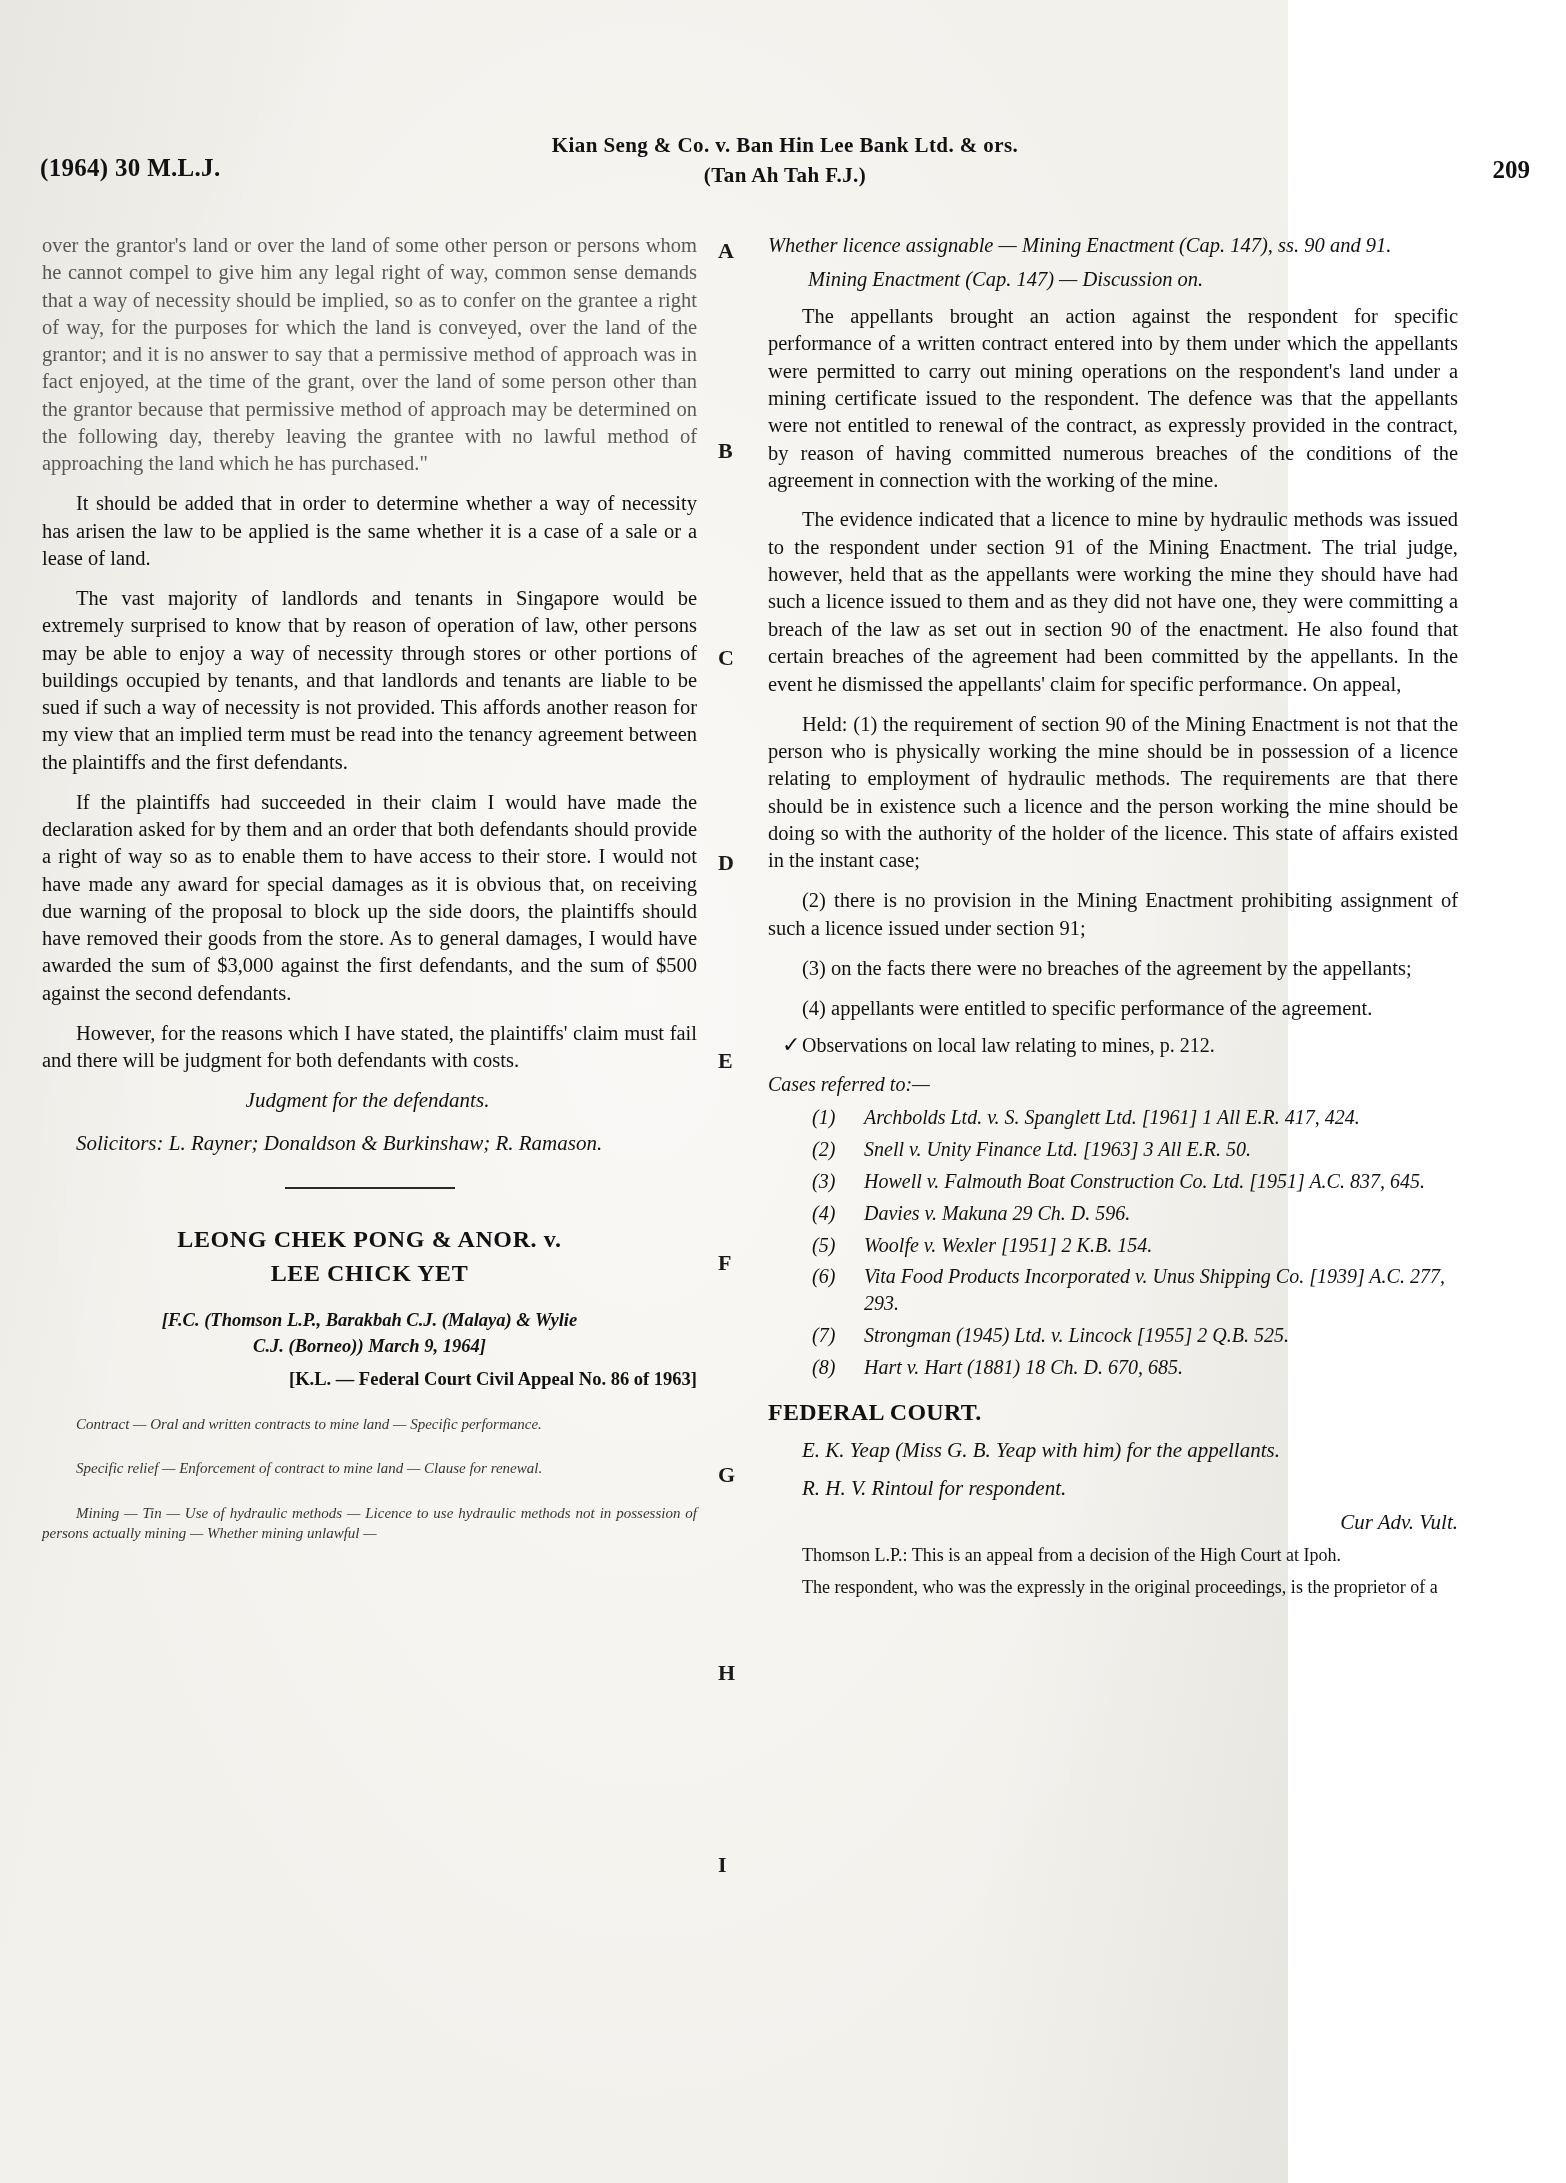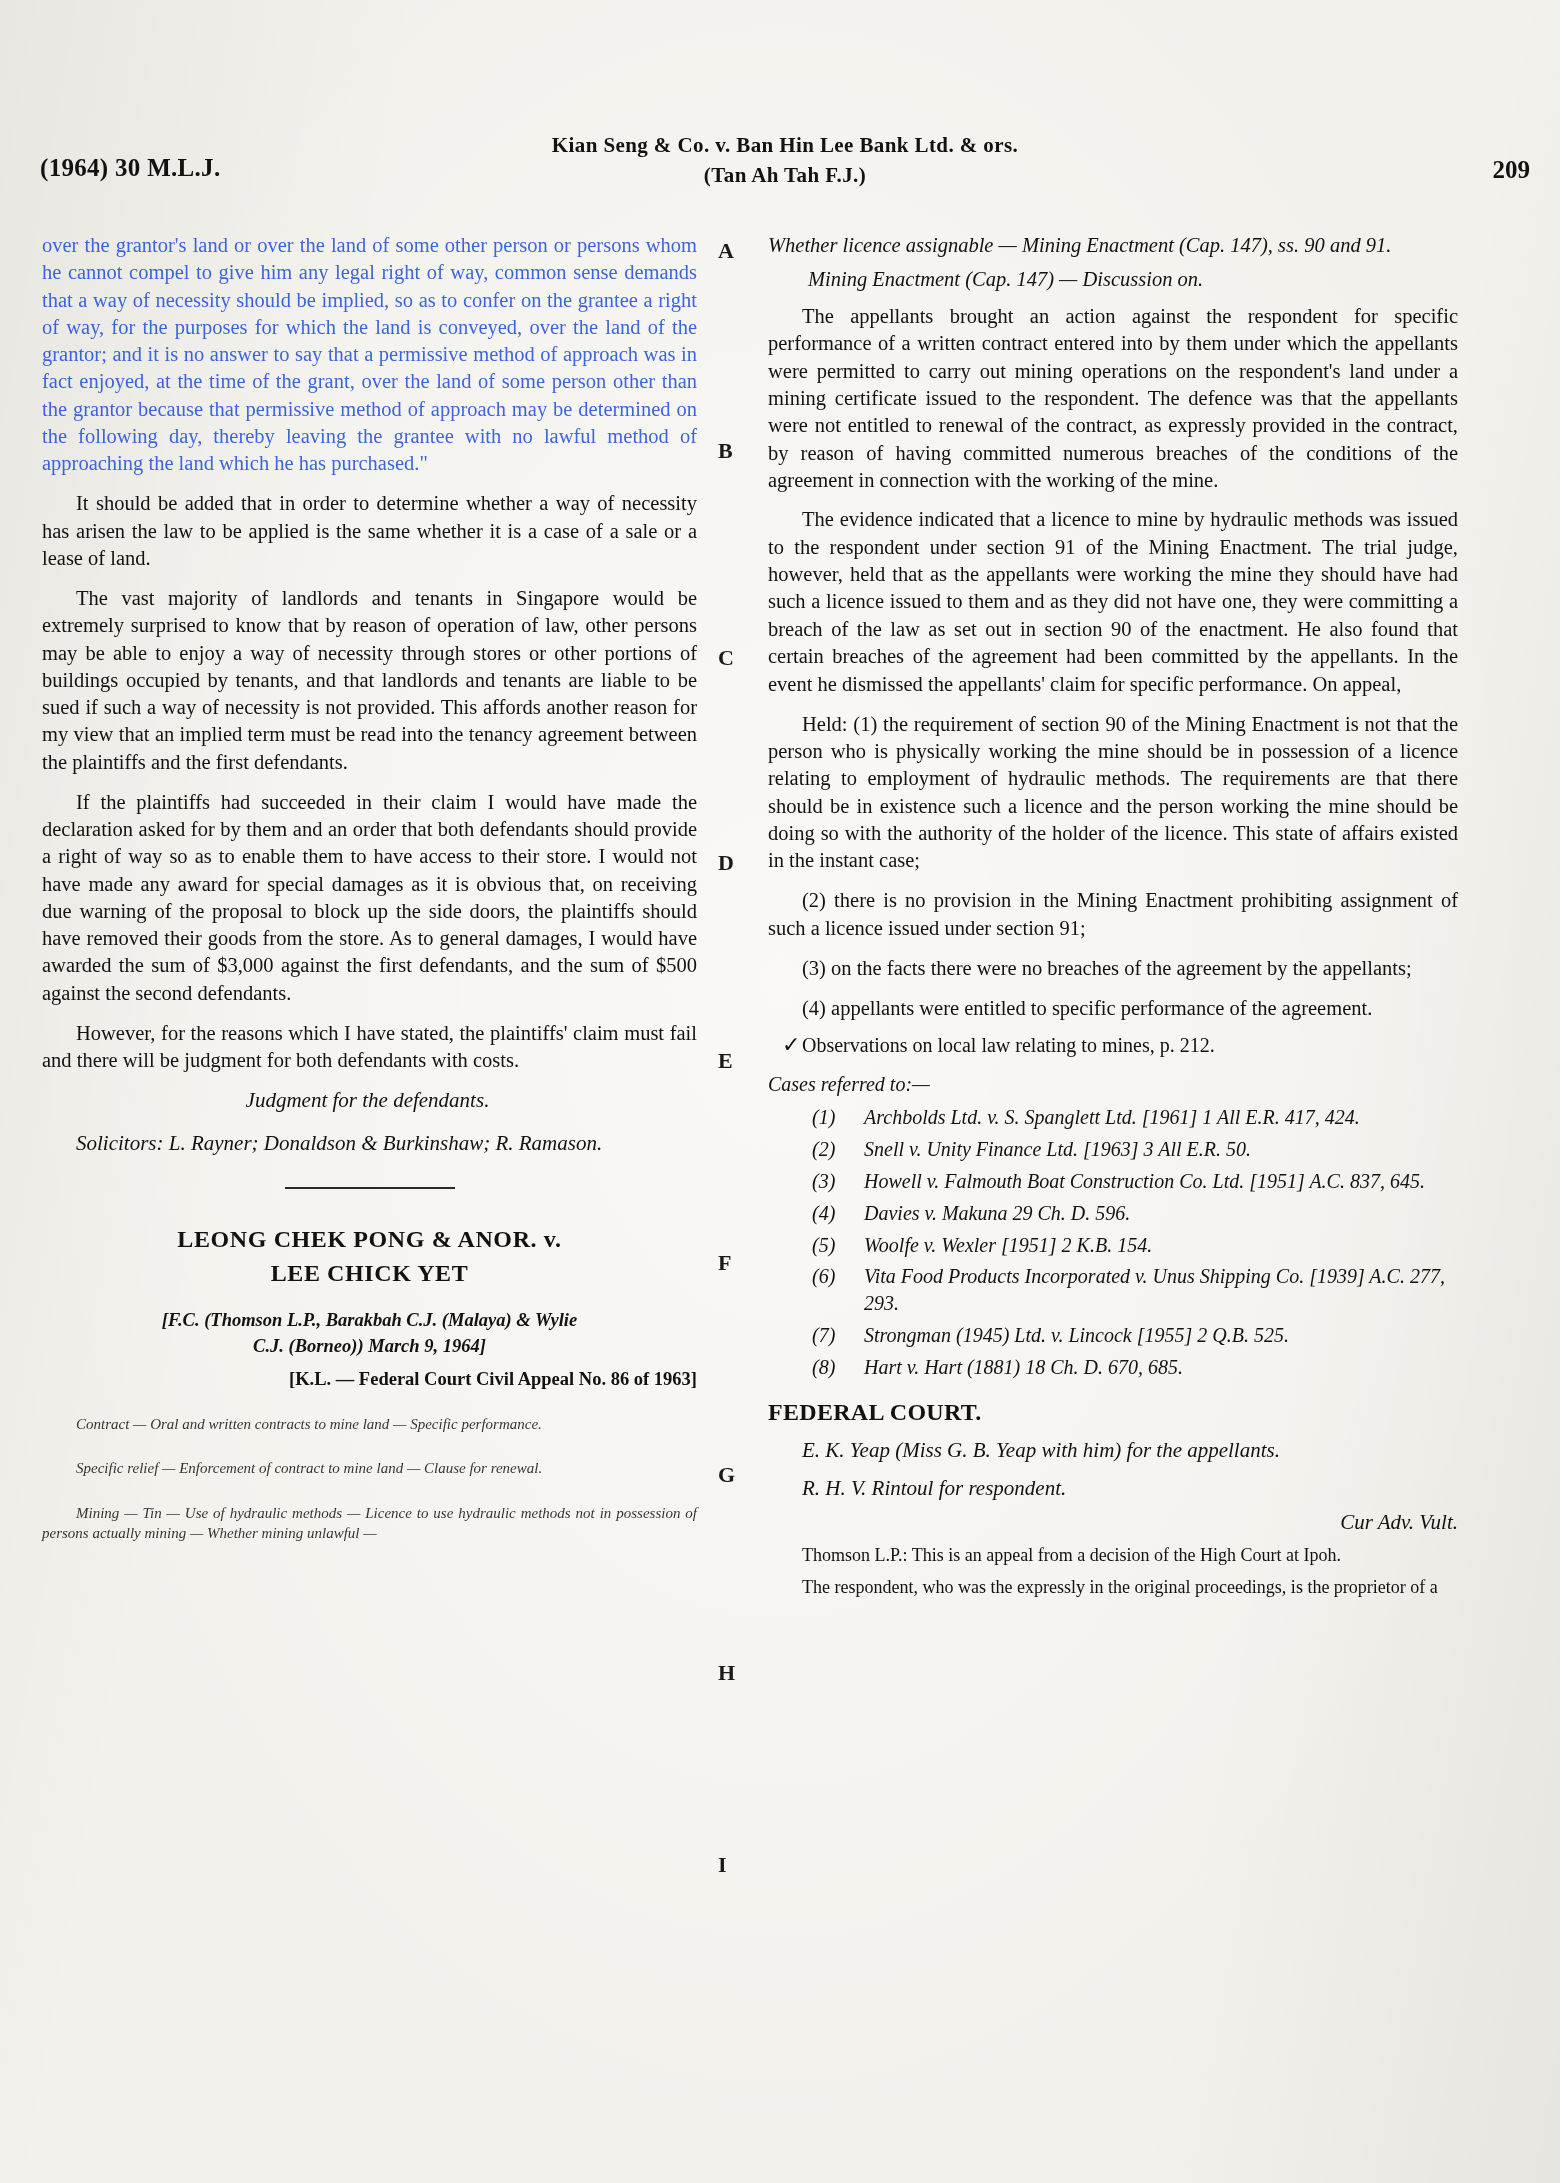--- a/index.html
+++ b/index.html
@@ -11,21 +11,21 @@
     width: 1566px;
     height: 2183px;
     position: relative;
     font-family: "Liberation Serif", serif;
     color: #121212;
     overflow: hidden;
   }
   .page {
     position: absolute;
     left: 0; top: 0;
-    width: 1560px;
+    width: 1288px;
     height: 2183px;
     background: #f3f1ec;
   }
   
   .page:before {
     content: "";
     position: absolute;
     inset: 0;
     background:
       radial-gradient(ellipse at 50% 45%, rgba(255,255,255,0.55) 0%, rgba(255,255,255,0.0) 70%),
@@ -80,21 +80,21 @@
     margin: 0 0 0 0;
     text-align: justify;
     font-size: 20.5px;
     line-height: 1.33;
     text-justify: inter-word;
   }
   p.ind { text-indent: 34px; }
   p.sp { margin-top: 13px; }
 
   .blur {
-    color: #1d4ed8;
+    color: #404040;
     filter: blur(0.18px);
   }
   .faint { opacity: 0.86; }
   .italic { font-style: italic; }
 
   
   .guide {
     position: absolute;
     font-size: 22px;
     font-weight: bold;

